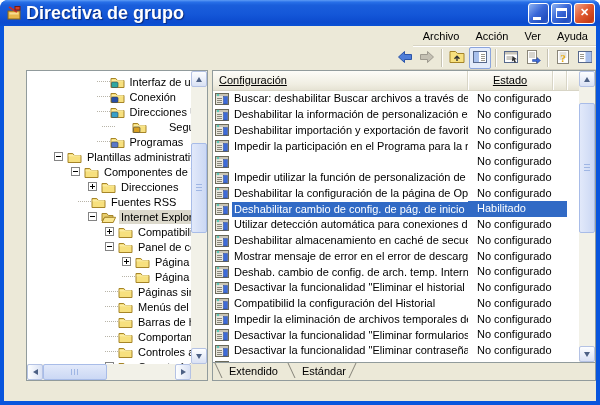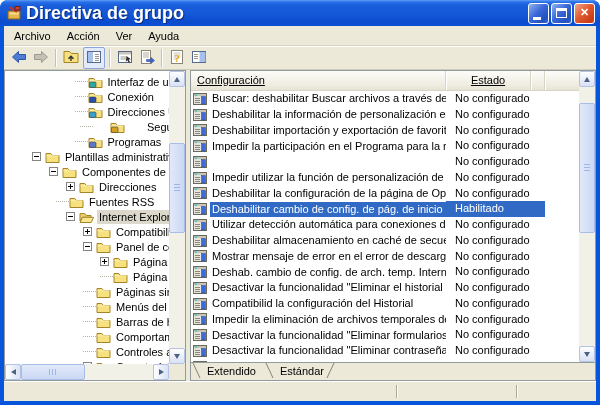--- a/index.html
+++ b/index.html
@@ -14,21 +14,21 @@
     white-space:nowrap;overflow:hidden;}
   .winbtn{width:21px;height:21px;margin-left:2px;border-radius:3px;border:1px solid #fff;
     position:relative;box-sizing:border-box;flex:none;}
   .winbtn.bmin,.winbtn.bmax{background:linear-gradient(135deg,#8FB4F2 0%,#3A68D8 45%,#2450C0 80%,#3560CE 100%);}
   .winbtn.bclose{background:linear-gradient(135deg,#F2A58C 0%,#E25B32 45%,#C63C16 85%,#D8552E 100%);}
   .glyph-min{position:absolute;left:4px;bottom:3px;width:8px;height:3px;background:#fff;}
   .glyph-max{position:absolute;left:4px;top:4px;width:11px;height:10px;border:1px solid #fff;border-top-width:3px;box-sizing:border-box;}
   .glyph-close{position:absolute;left:0;top:2px;width:100%;text-align:center;color:#fff;font-weight:bold;font-size:11px;}
   
   .chrome{position:absolute;left:4px;right:4px;top:26px;bottom:4px;background:#ECE9D8;
-    display:flex;flex-direction:column;}
+    display:flex;flex-direction:column;align-items:flex-end;}
   .menubar{height:19px;display:flex;align-items:center;padding-left:2px;
     border-bottom:1px solid #D8D4C4;box-shadow:0 1px 0 #fff;}
   .menu-item{padding:2px 8px;white-space:nowrap;}
   .toolbar{height:23px;display:flex;align-items:center;padding-left:4px;border-bottom:1px solid #D0CCBC;}
   .tbtn{width:22px;height:22px;display:flex;align-items:center;justify-content:center;flex:none;}
   .tbtn.pressed{width:20px;height:20px;border:1px solid #8AA4DC;background:#E3EBFA;border-radius:2px;margin:0 1px;}
   .tbtn.disabled{opacity:.95;}
   .tsep{width:1px;height:18px;background:#C6C2B2;border-right:1px solid #fff;margin:0 3px;flex:none;}
   
   .main{flex:1;display:flex;min-height:0;}

